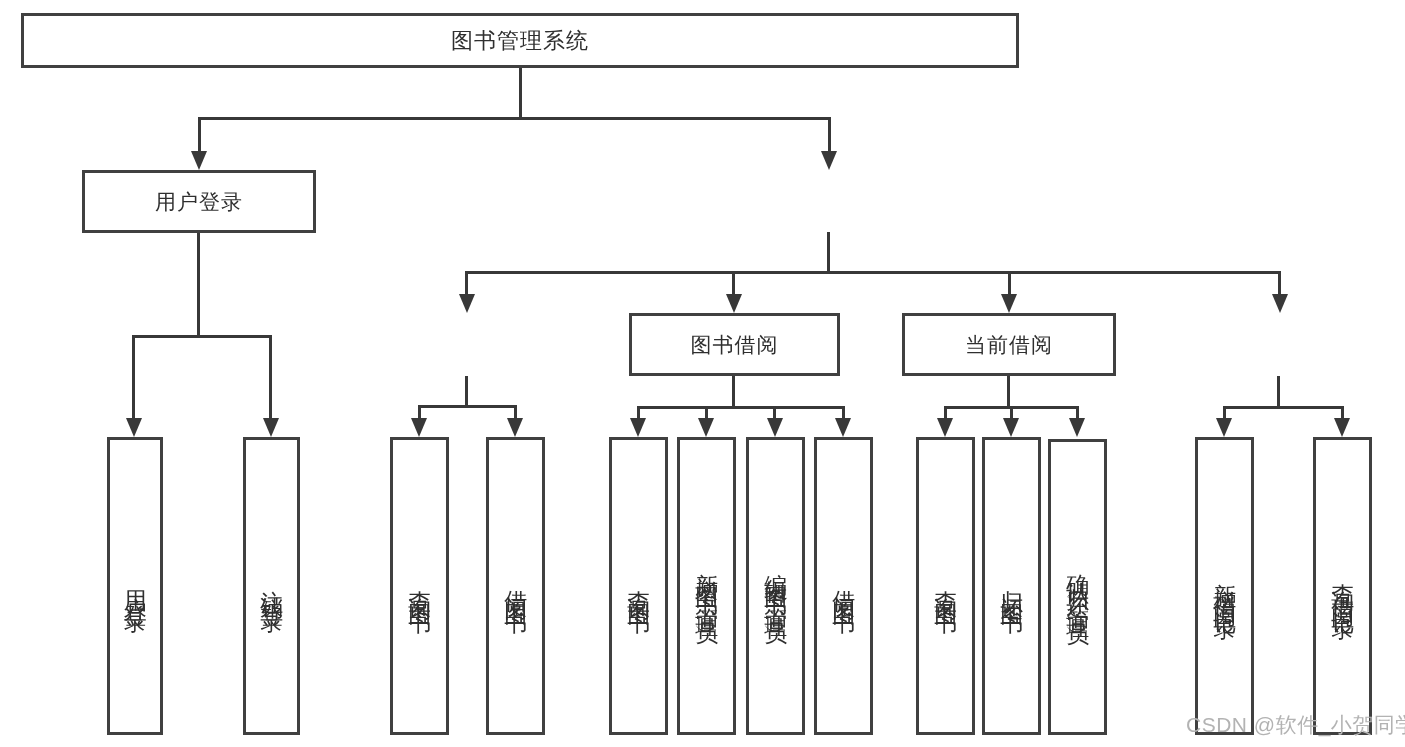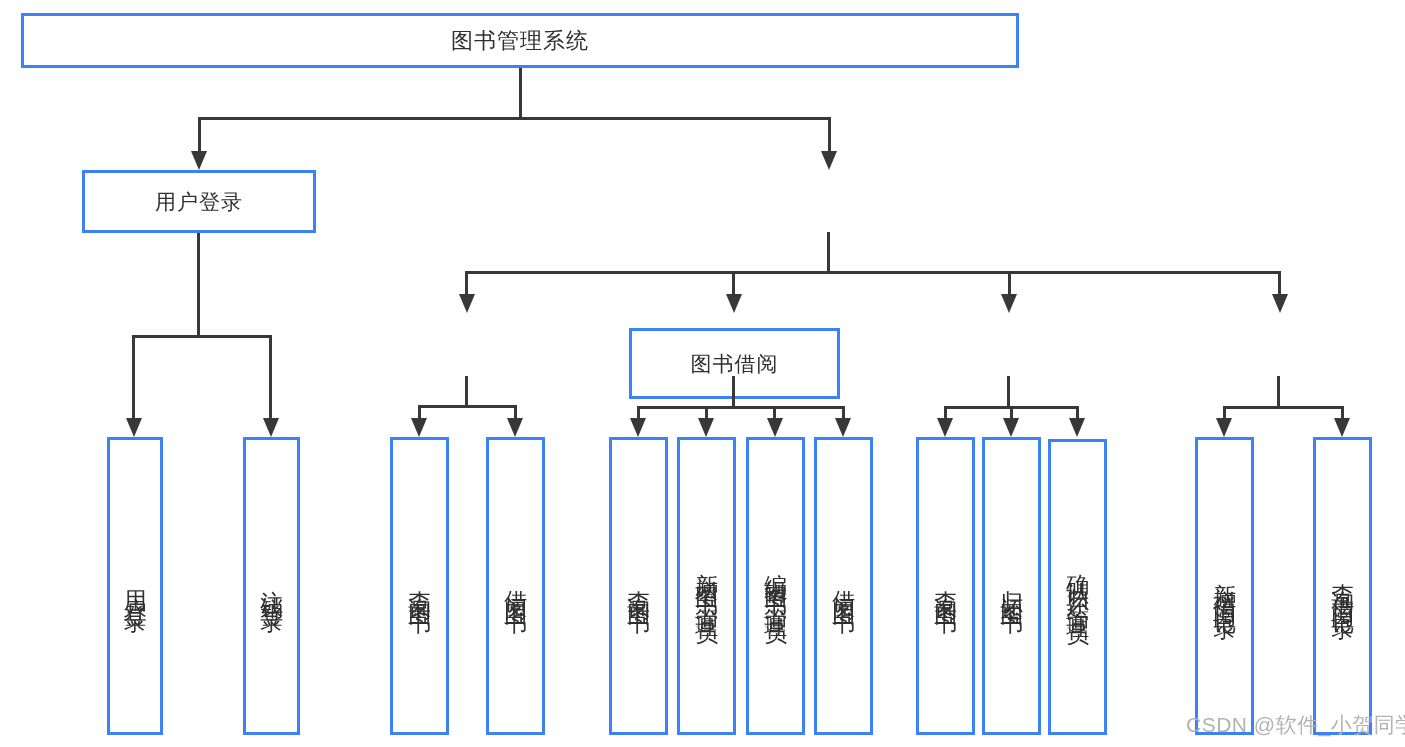--- a/index.html
+++ b/index.html
@@ -7,21 +7,21 @@
     position:relative;
     width:1405px;height:747px;
     background:#ffffff;
     font-family:"Liberation Sans",sans-serif;
     color:#2f2f2f;
     overflow:hidden;
   }
   .box{
     position:absolute;
     box-sizing:border-box;
-    border:3px solid #3b82f6;
+    border:3px solid #404040;
     background:#ffffff;
     display:flex;
     align-items:center;
     justify-content:center;
   }
   .hlabel{
     font-size:21px;
     letter-spacing:1px;
     white-space:nowrap;
   }
@@ -83,22 +83,25 @@
   <div class="hl" style="left:465px;top:271px;width:816px"></div>
   <div class="vl" style="left:465px;top:271px;height:25px"></div>
   <div class="vl" style="left:732px;top:271px;height:25px"></div>
   <div class="vl" style="left:1008px;top:271px;height:25px"></div>
   <div class="vl" style="left:1278px;top:271px;height:25px"></div>
   <div class="arrow" style="left:459px;top:294px"></div>
   <div class="arrow" style="left:726px;top:294px"></div>
   <div class="arrow" style="left:1001px;top:294px"></div>
   <div class="arrow" style="left:1272px;top:294px"></div>
 
-  <div class="box" style="left:629px;top:328px;width:211px;height:71px">
+  <div class="box" style="left:629px;top:313px;width:211px;height:63px">
     <span class="hlabel">图书借阅</span>
+  </div>
+  <div class="box" style="left:902px;top:313px;width:214px;height:63px">
+    <span class="hlabel">当前借阅</span>
   </div>
 
   <div class="vl" style="left:465px;top:376px;height:30px"></div>
   <div class="hl" style="left:418px;top:405px;width:98px"></div>
   <div class="vl" style="left:418px;top:405px;height:15px"></div>
   <div class="vl" style="left:514px;top:405px;height:15px"></div>
   <div class="arrow" style="left:411px;top:418px"></div>
   <div class="arrow" style="left:507px;top:418px"></div>
 
   <div class="vl" style="left:732px;top:376px;height:30px"></div>

